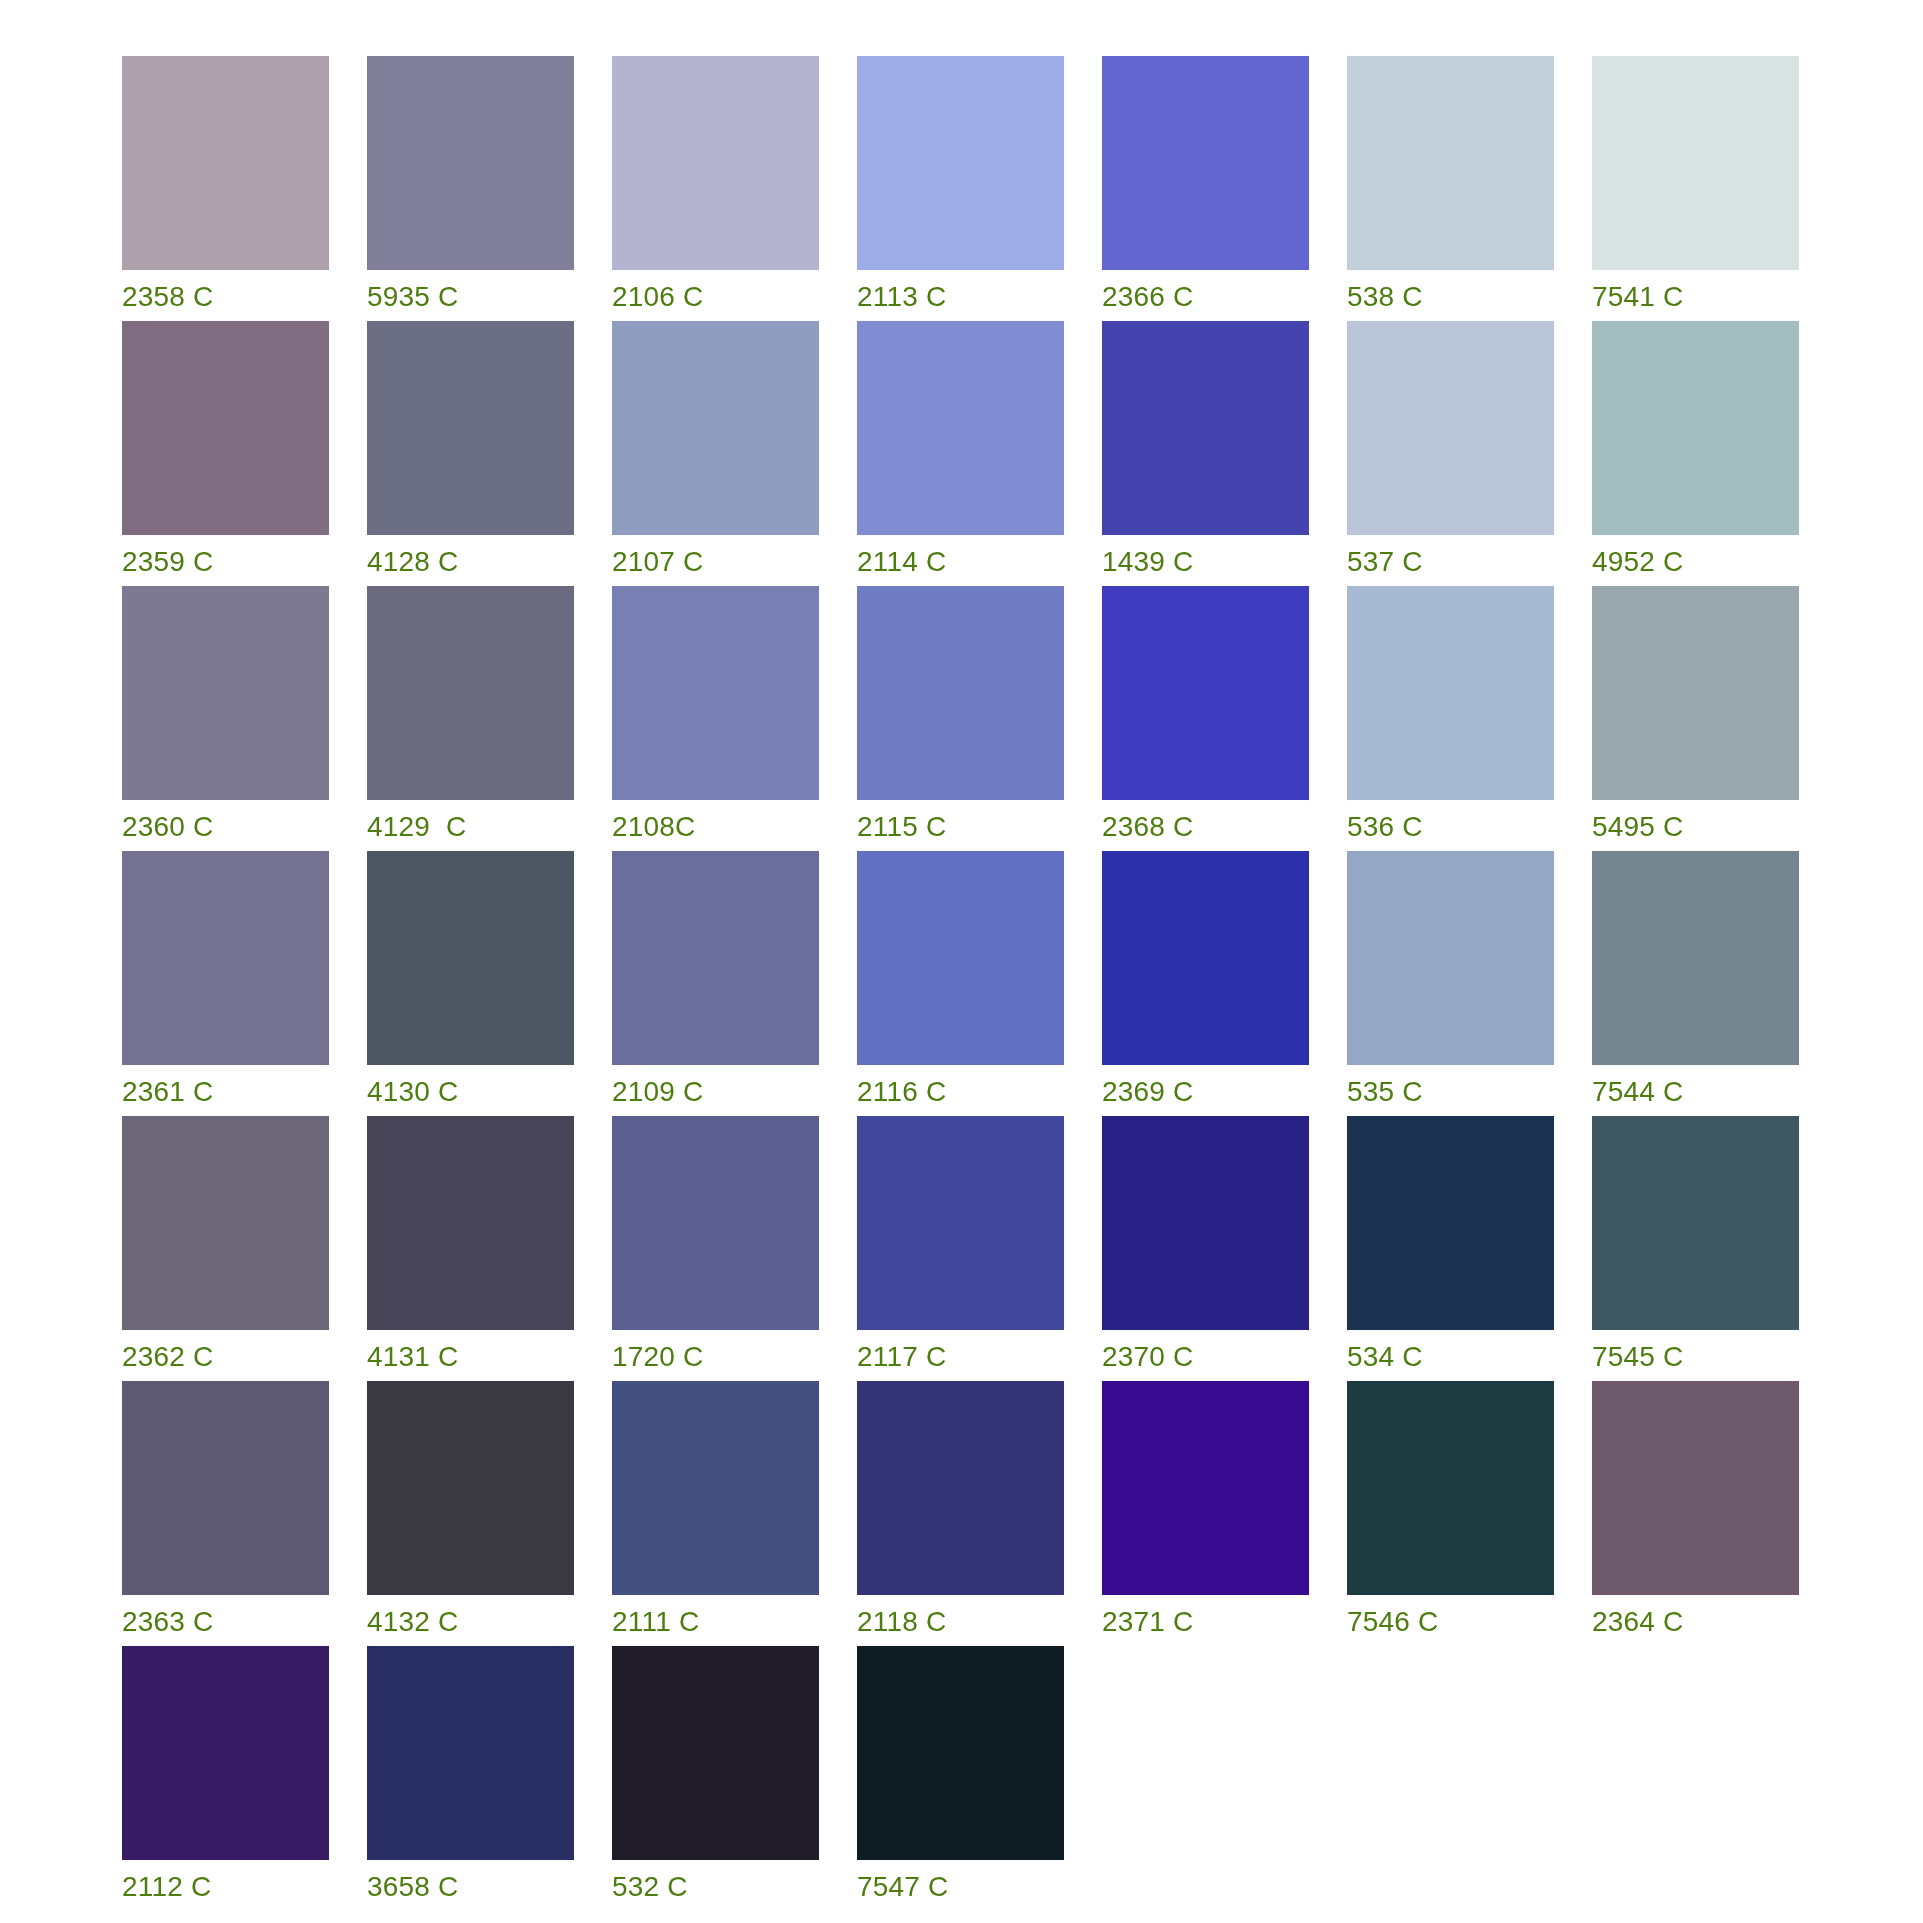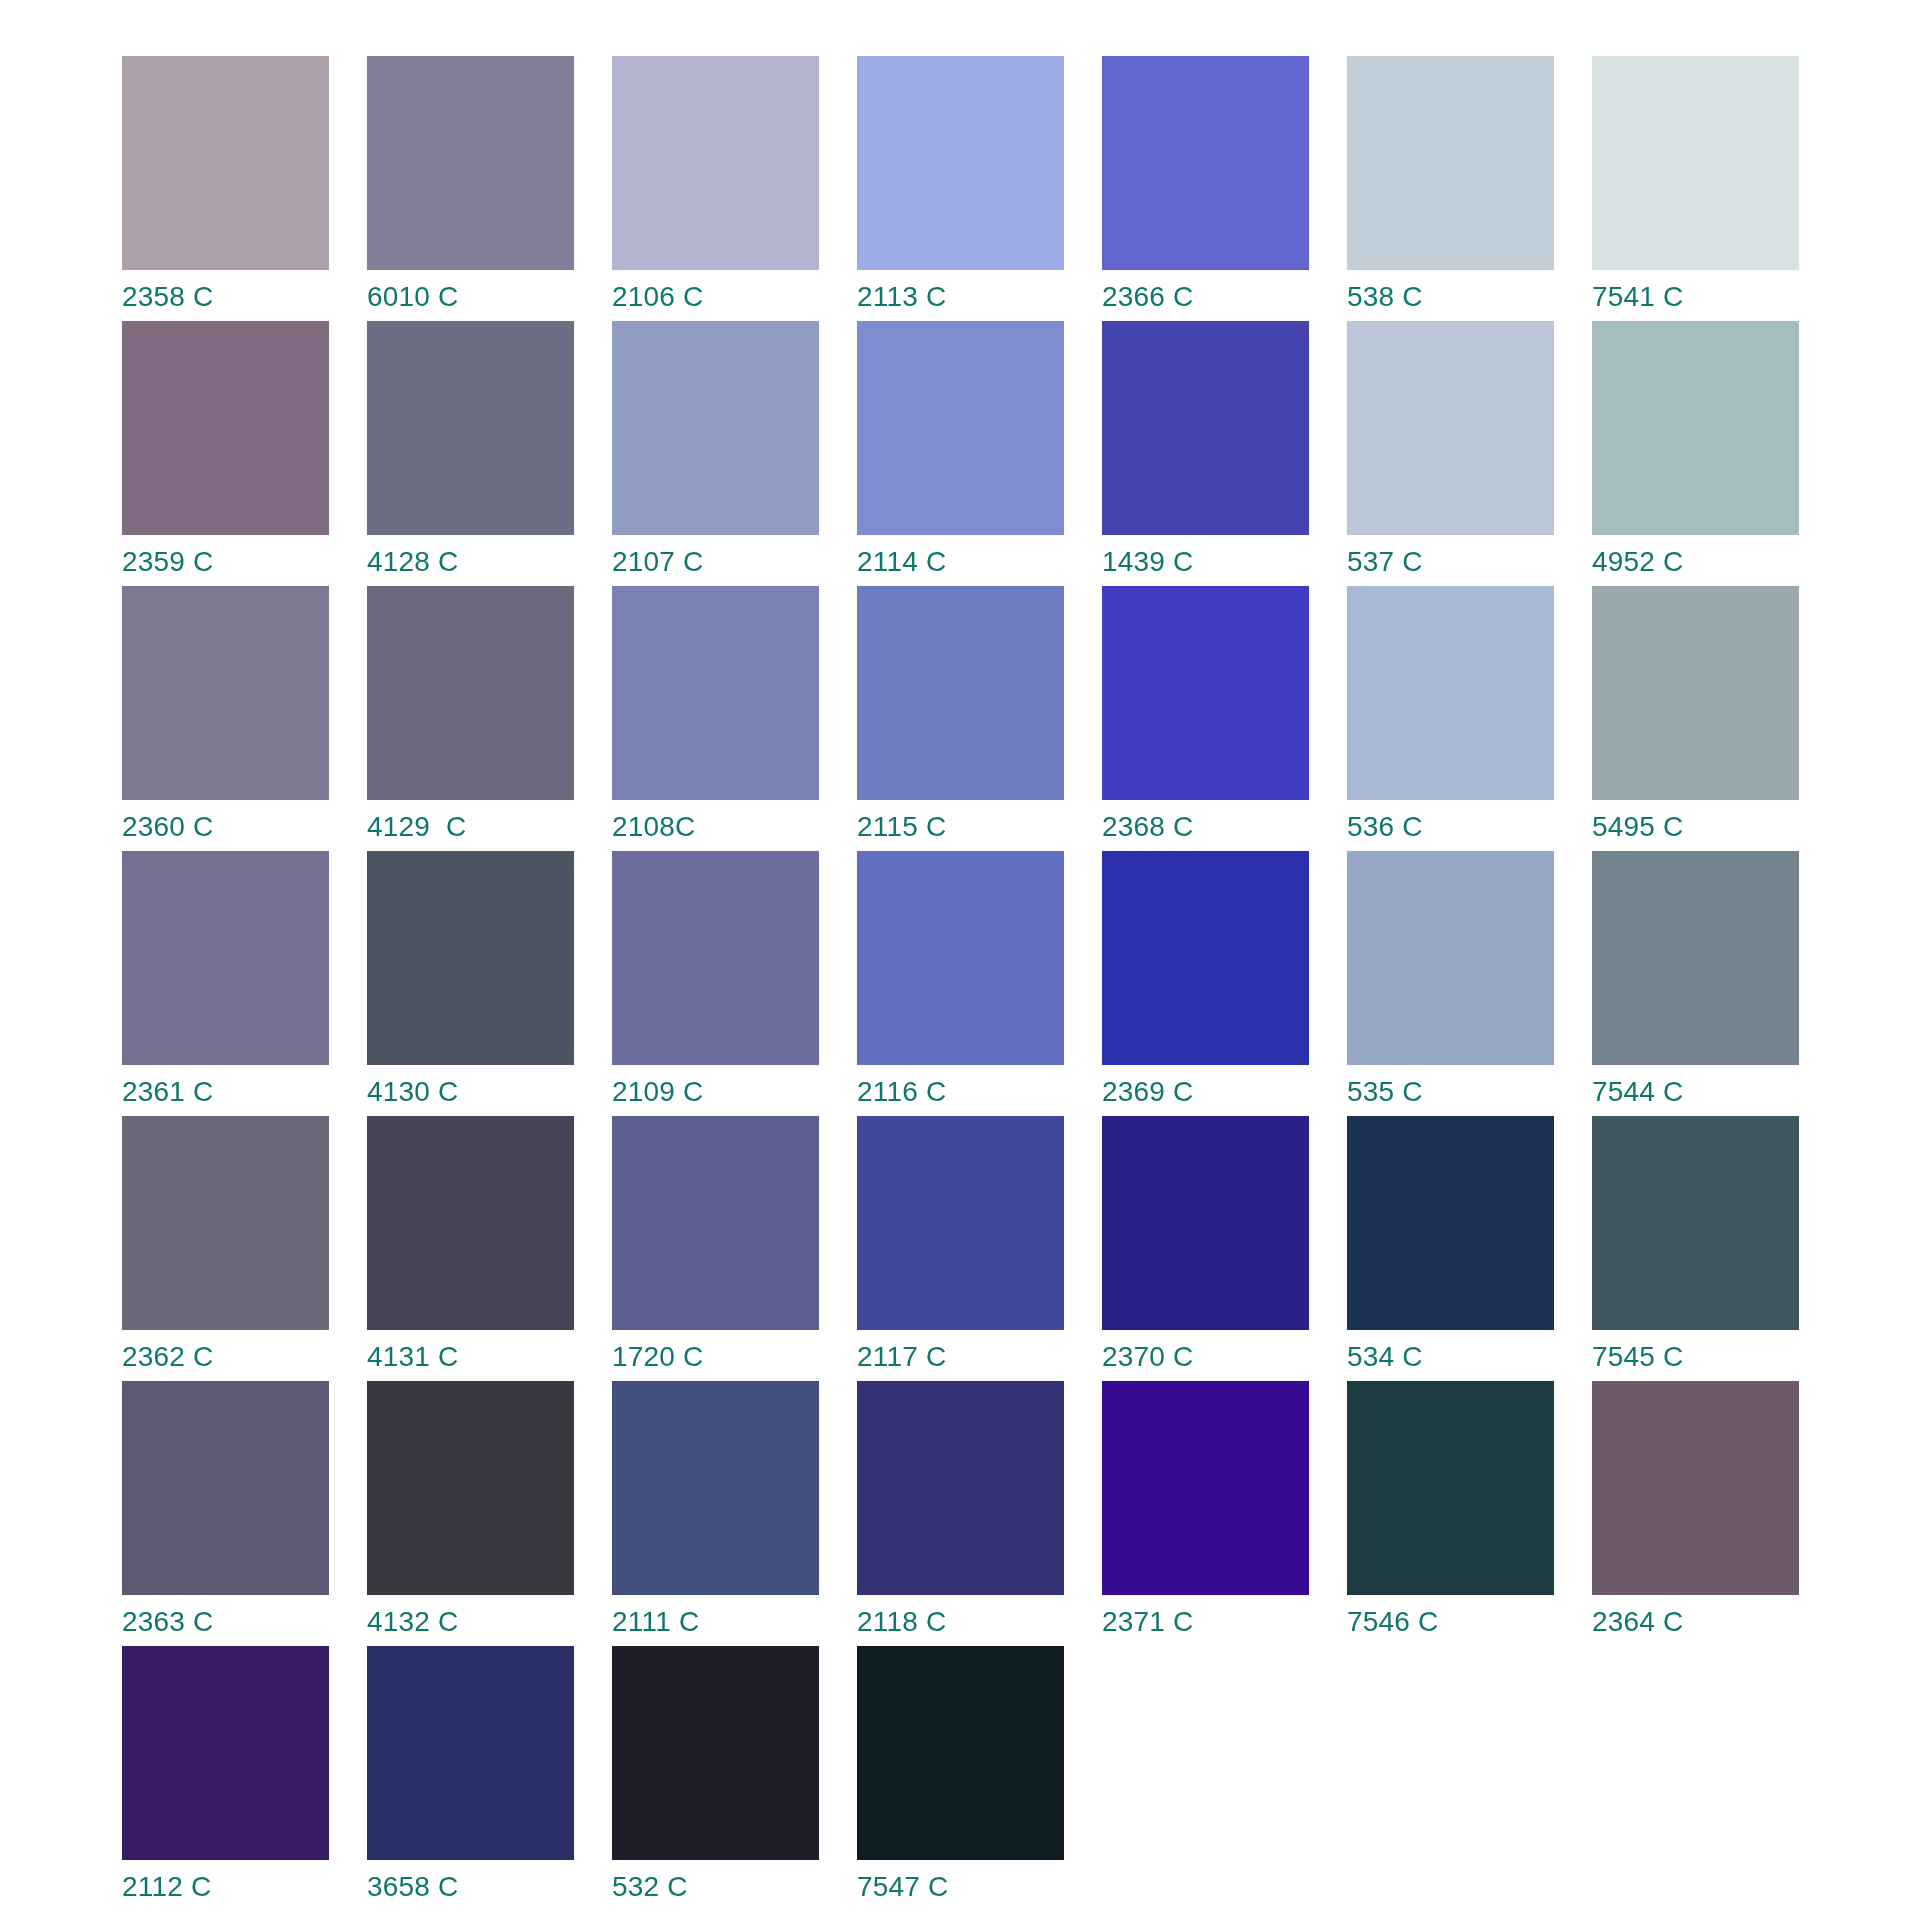--- a/index.html
+++ b/index.html
@@ -39,37 +39,37 @@
     display: block;
     box-shadow: 0 0 0 0.4px rgba(0,0,0,0.035);
   }
   .swatch-label {
     display: block;
     margin-top: 12px;
     font-family: "Liberation Sans", sans-serif;
     font-size: 28px;
     font-weight: 400;
     letter-spacing: 0.2px;
-    color: #0f766e;
+    color: #4d7c0f;
     line-height: 1.05;
     white-space: pre;
   }
 </style>
 </head>
 <body>
 
 <div id="palette-sheet">
   <div class="swatch-grid">
       <div class="swatch-cell">
         <div class="swatch-chip" style="background-color: rgb(173, 160, 171);"></div>
         <span class="swatch-label">2358 C</span>
       </div>
       <div class="swatch-cell">
         <div class="swatch-chip" style="background-color: rgb(128, 126, 152);"></div>
-        <span class="swatch-label">6010 C</span>
+        <span class="swatch-label">5935 C</span>
       </div>
       <div class="swatch-cell">
         <div class="swatch-chip" style="background-color: rgb(181, 180, 208);"></div>
         <span class="swatch-label">2106 C</span>
       </div>
       <div class="swatch-cell">
         <div class="swatch-chip" style="background-color: rgb(157, 172, 230);"></div>
         <span class="swatch-label">2113 C</span>
       </div>
       <div class="swatch-cell">

